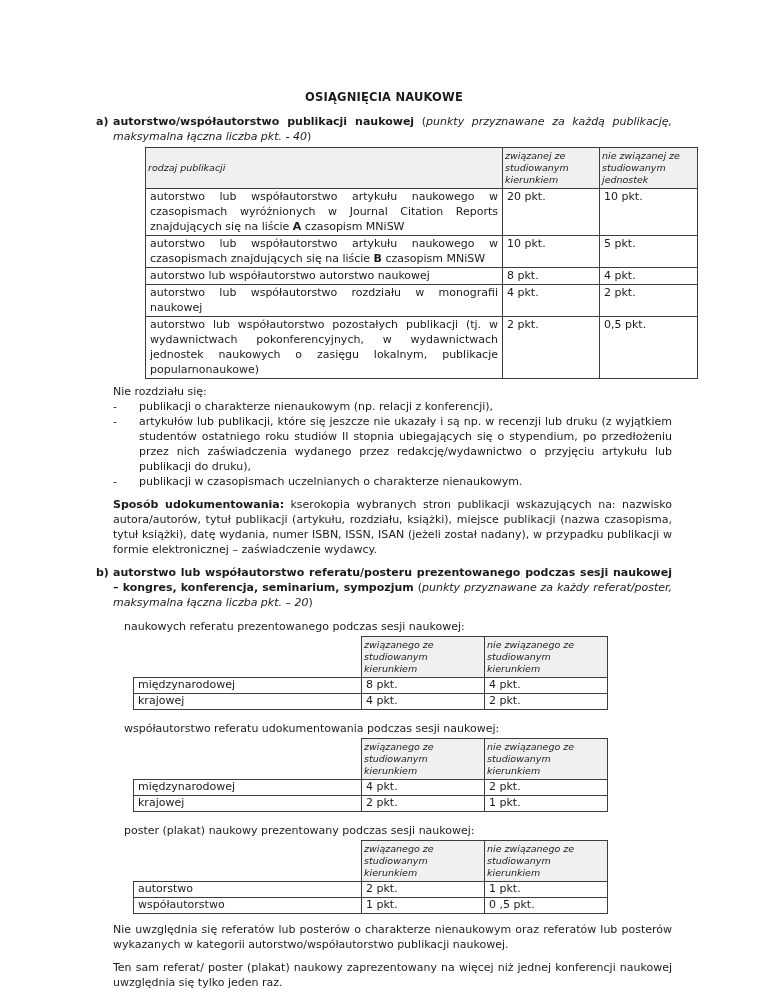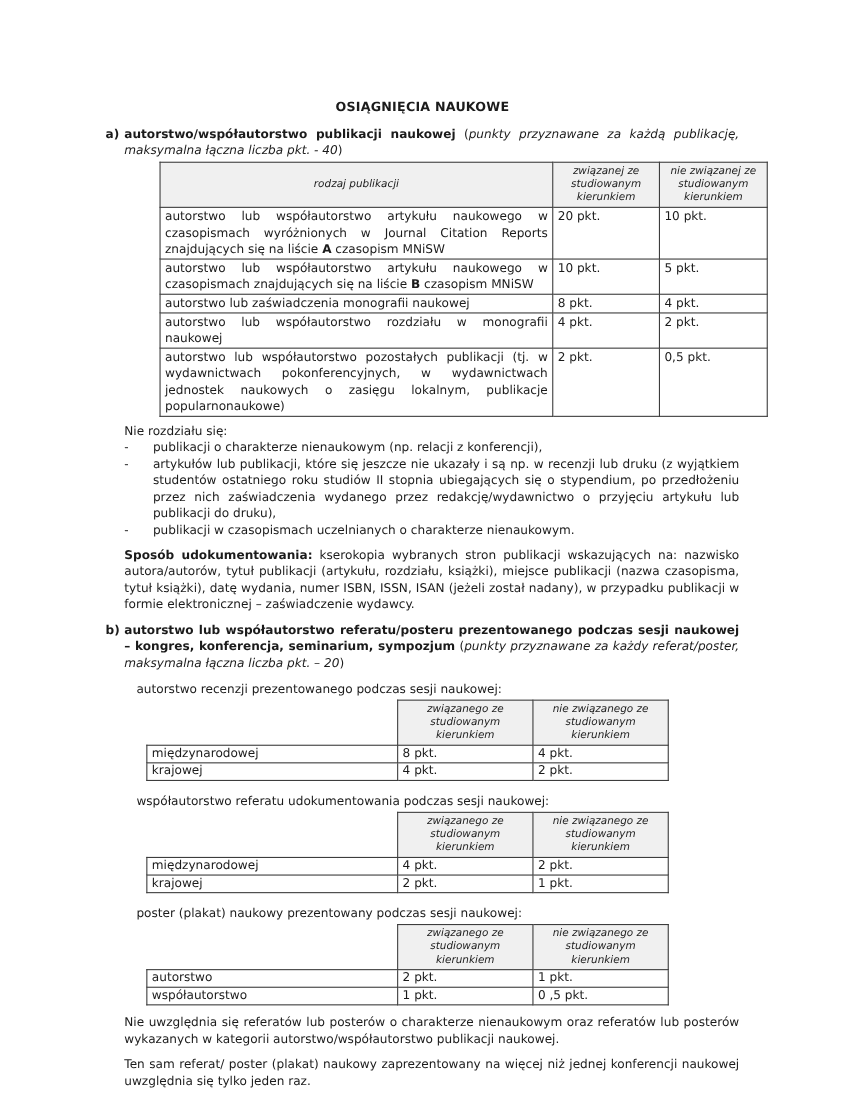--- a/index.html
+++ b/index.html
@@ -13,21 +13,21 @@
   .doc-title { text-align: center; font-weight: bold; font-size: 11.5px; margin-bottom: 9px; letter-spacing: 0.2px; }
   p { margin: 0; }
   .just { text-align: justify; }
   .item { display: flex; }
   .item-label { flex: 0 0 17px; font-weight: bold; }
   .item-body { flex: 1; min-width: 0; }
 
   table.tbl { border-collapse: collapse; table-layout: fixed; }
   table.tbl td { border: 1px solid #3d3d3d; vertical-align: top; padding: 0 4px 1px 4px; }
   table.tbl tr.hdr td {
-    background: #f0f0f0; font-style: italic; text-align: center;
+    background: #f0f0f0; font-style: italic; 
     font-size: 9.5px; line-height: 12px; vertical-align: middle; padding: 2px;
   }
   .tbl-a { width: 552px; margin: 3px 0 5px 32px; }
   .tbl-a .ca1 { width: 357px; } .tbl-a .ca2 { width: 97px; } .tbl-a .ca3 { width: 98px; }
   .tbl-a td.lbl { text-align: justify; }
   td.num { text-align: left; }
 
   .mt5 { margin-top: 5px; }
   .mt8 { margin-top: 8px; }
   .mt9 { margin-top: 9px; }
@@ -58,34 +58,34 @@
       <table class="tbl tbl-a">
         <colgroup>
             <col class="ca1">
             <col class="ca2">
             <col class="ca3">
           </colgroup>
         <tbody>
             <tr class="hdr">
           <td>rodzaj publikacji</td>
           <td>związanej ze studiowanym kierunkiem</td>
-          <td>nie związanej ze studiowanym kierunkiem</td>
+          <td>nie związanej ze studiowanym jednostek</td>
         </tr>
         <tr>
           <td class="lbl"><span>autorstwo lub współautorstwo artykułu naukowego w czasopismach wyróżnionych w Journal Citation Reports znajdujących się na liście </span><b>A</b><span> czasopism MNiSW</span></td>
           <td class="num">20 pkt.</td>
           <td class="num">10 pkt.</td>
         </tr>
         <tr>
           <td class="lbl"><span>autorstwo lub współautorstwo artykułu naukowego w czasopismach znajdujących się na liście </span><b>B</b><span> czasopism MNiSW</span></td>
           <td class="num">10 pkt.</td>
           <td class="num">5 pkt.</td>
         </tr>
         <tr>
-          <td class="lbl"><span>autorstwo lub zaświadczenia monografii naukowej</span></td>
+          <td class="lbl"><span>autorstwo lub współautorstwo autorstwo naukowej</span></td>
           <td class="num">8 pkt.</td>
           <td class="num">4 pkt.</td>
         </tr>
         <tr>
           <td class="lbl"><span>autorstwo lub współautorstwo rozdziału w monografii naukowej</span></td>
           <td class="num">4 pkt.</td>
           <td class="num">2 pkt.</td>
         </tr>
         <tr>
           <td class="lbl"><span>autorstwo lub współautorstwo pozostałych publikacji (tj. w wydawnictwach pokonferencyjnych, w wydawnictwach jednostek naukowych o zasięgu lokalnym, publikacje popularnonaukowe)</span></td>
@@ -112,21 +112,21 @@
       <p class="just mt8"><b>Sposób udokumentowania:</b><span> kserokopia wybranych stron publikacji wskazujących na: nazwisko autora/autorów, tytuł publikacji (artykułu, rozdziału, książki), miejsce publikacji (nazwa czasopisma, tytuł książki), datę wydania, numer ISBN, ISSN, ISAN (jeżeli został nadany), w przypadku publikacji w formie elektronicznej – zaświadczenie wydawcy.</span></p>
     </div>
   </div>
 
   <div class="item mt8">
     <div class="item-label">b)</div>
     <div class="item-body">
       <p class="just"><b>autorstwo lub współautorstwo referatu/posteru prezentowanego podczas sesji naukowej – kongres, konferencja, seminarium, sympozjum</b><span> (</span><i>punkty przyznawane za każdy referat/poster, maksymalna łączna liczba pkt. – 20</i><span>)</span></p>
 
       <div class="sub mt9">
-        <p>autorstwo recenzji prezentowanego podczas sesji naukowej:</p>
+        <p>naukowych referatu prezentowanego podczas sesji naukowej:</p>
         <table class="tbl tbl-b">
           <colgroup>
               <col class="cb1">
               <col class="cb2">
               <col class="cb3">
             </colgroup>
           <tbody>
               <tr class="hdr">
             <td class="empty"></td>
             <td>związanego ze studiowanym kierunkiem</td>

